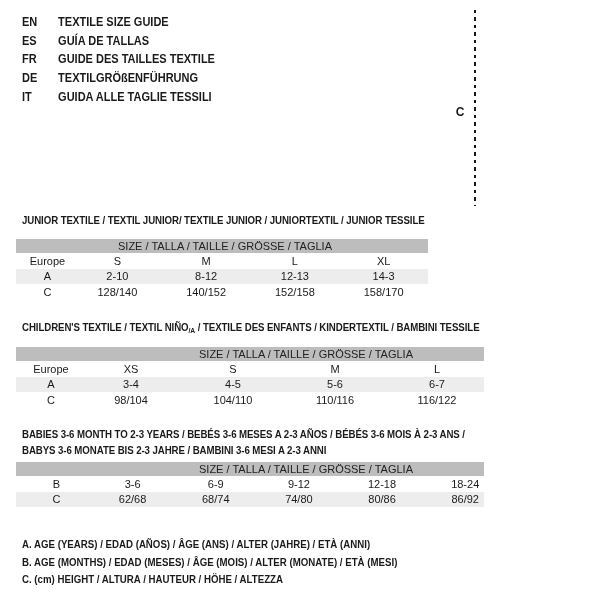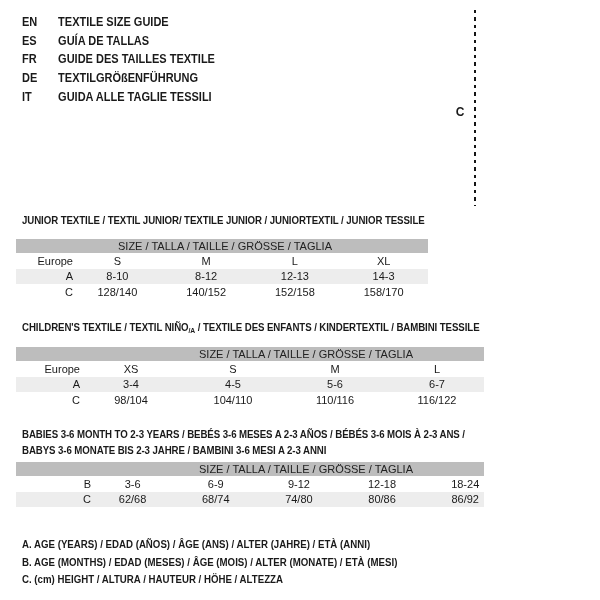--- a/index.html
+++ b/index.html
@@ -27,21 +27,21 @@
   .table-title sub{font-size:70%;vertical-align:-2px;}
   
   .size-table{position:absolute;border-collapse:collapse;table-layout:fixed;
               font-size:11px;color:#1a1a1a;}
   #table-junior{left:16px;top:239px;width:412px;}
   #table-children{left:16px;top:347px;width:574px;}
   #table-babies{left:16px;top:462px;width:574px;}
   .size-table th{background:#bdbdbd;font-weight:normal;text-align:center;
                  padding:0 0 0 6px;height:14px;font-size:11px;color:#222;}
   .size-table td{height:15.5px;padding:0;text-align:center;}
-  .size-table td.rowlabel{text-align:right;padding-left:6px;margin-top:48px;}
+  .size-table td.rowlabel{text-align:center;padding-left:6px;margin-top:48px;}
   tr.shaded td{background:#ededed;}
   
   .legend{position:absolute;left:22px;top:536px;font-weight:bold;font-size:11px;
           line-height:17.5px;transform:scaleX(.88);transform-origin:0 0;white-space:nowrap;}
 </style>
 </head>
 <body>
 
 <div class="canvas">
 
@@ -102,21 +102,21 @@
     <tbody>
       <tr>
         <td class="rowlabel">Europe</td>
         <td>S</td>
         <td>M</td>
         <td>L</td>
         <td>XL</td>
       </tr>
       <tr class="shaded">
         <td class="rowlabel">A</td>
-        <td>8-10</td>
+        <td>2-10</td>
         <td>8-12</td>
         <td>12-13</td>
         <td>14-3</td>
       </tr>
       <tr>
         <td class="rowlabel">C</td>
         <td>128/140</td>
         <td>140/152</td>
         <td>152/158</td>
         <td>158/170</td>

